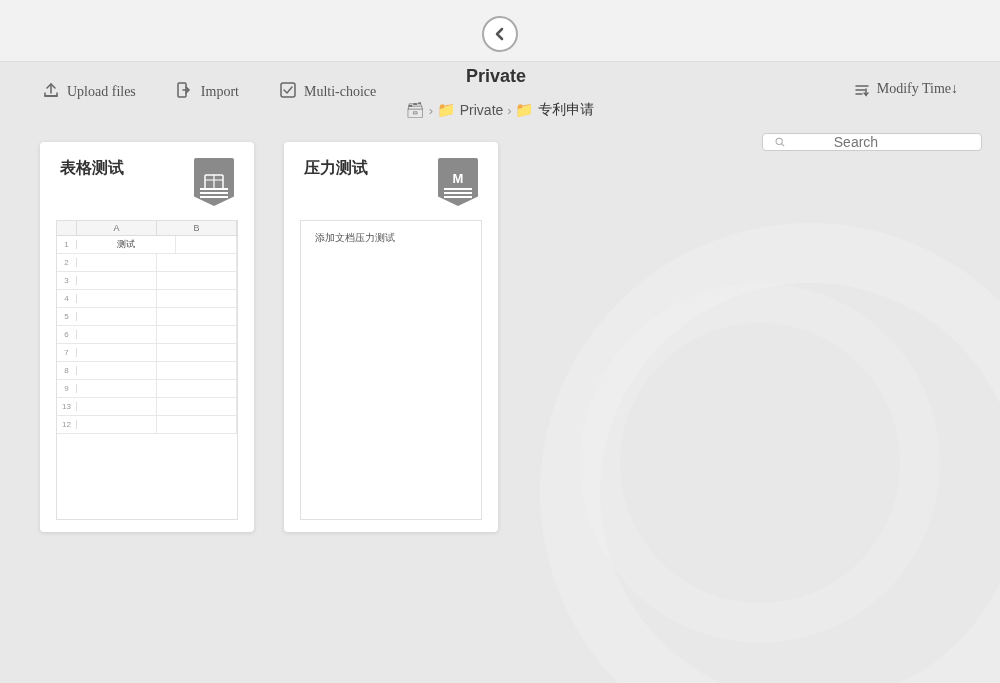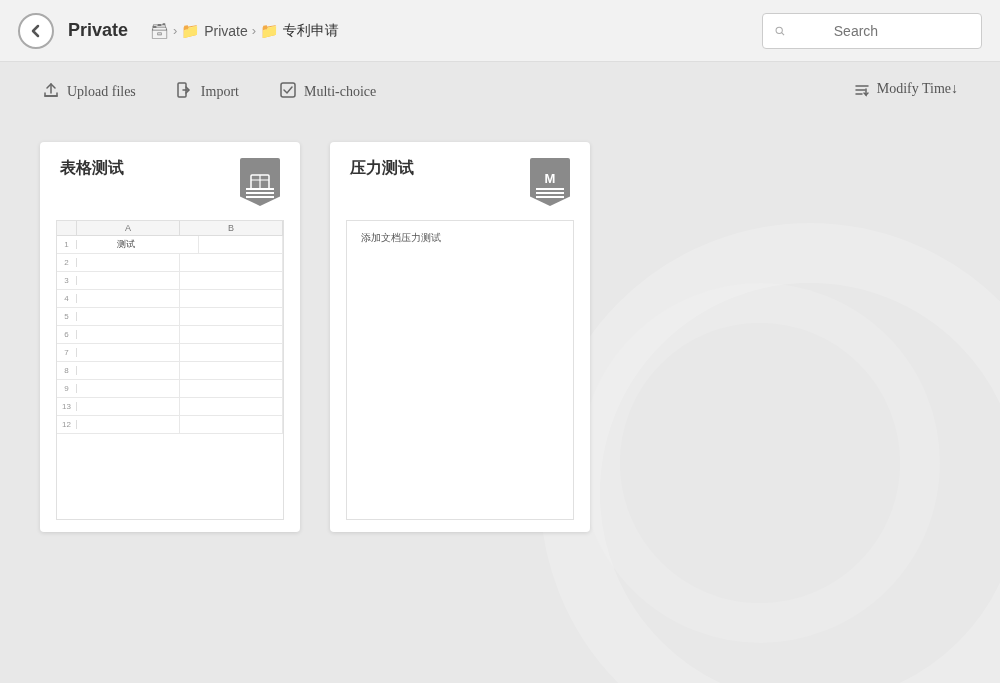--- a/index.html
+++ b/index.html
@@ -42,20 +42,21 @@
     .header {
       position: relative;
       z-index: 2;
       background: #f2f2f2;
       border-bottom: 1px solid #ddd;
       height: 62px;
       display: flex;
       align-items: center;
       padding: 16px 18px;
       gap: 14px;
+      flex-direction: column;
     }
 
     .back-btn {
       width: 36px;
       height: 36px;
       border-radius: 50%;
       border: 2px solid #aaa;
       background: white;
       display: flex;
       align-items: center;
@@ -179,21 +180,21 @@
       position: relative;
       z-index: 1;
       padding: 20px 40px;
       display: flex;
       flex-wrap: wrap;
       gap: 30px;
       align-content: flex-start;
     }
 
     .file-card {
-      width: 260px;
+      width: 214px;
       background: white;
       border-radius: 4px;
       box-shadow: 0 1px 4px rgba(0,0,0,0.12);
       overflow: hidden;
       cursor: pointer;
       position: relative;
     }
 
     .file-card-header {
       padding: 16px 20px 10px;

